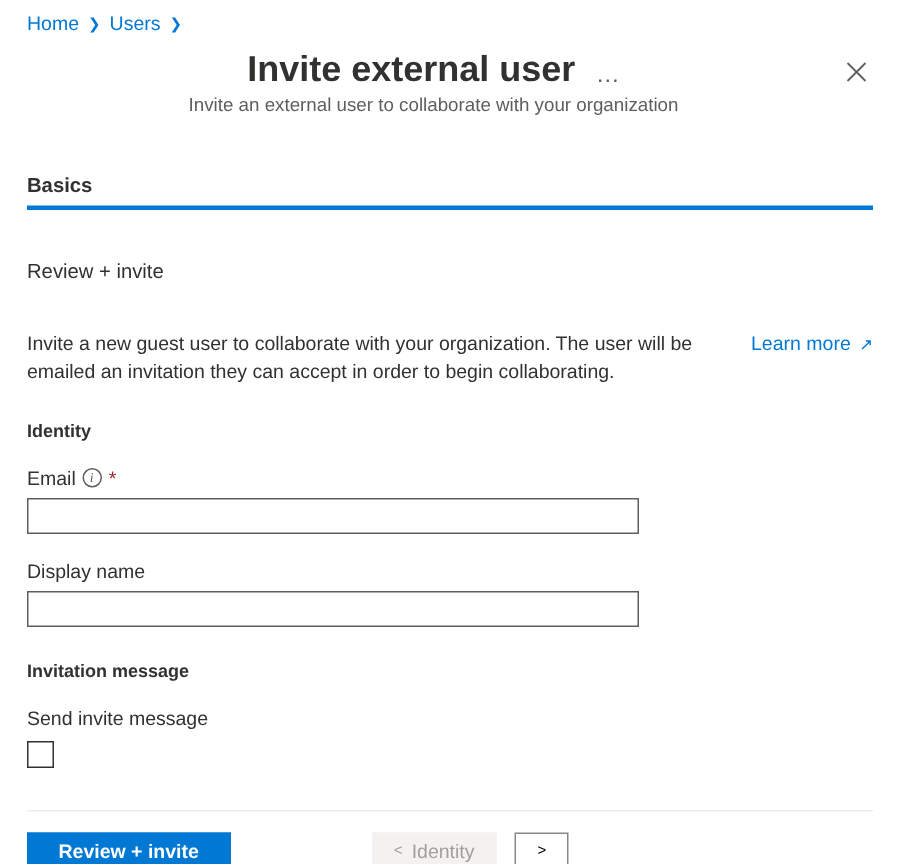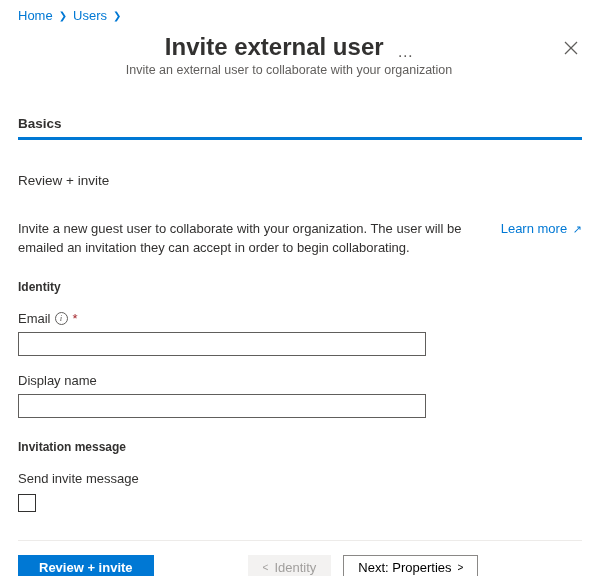--- a/index.html
+++ b/index.html
@@ -243,21 +243,20 @@
 <hr class="footer-sep">
 
 <div class="footer-row">
   <button class="btn primary">Review + invite</button>
   <div class="spacer"></div>
   <button class="btn disabled">
     <span class="chev-sm">&lt;</span>
     <span>Identity</span>
   </button>
   <button class="btn">
-    <span>Next: Properties</span>
     <span class="chev-sm">&gt;</span>
   </button>
 </div>
 
 <div class="feedback">
   <svg viewBox="0 0 16 16">
     <circle cx="5" cy="5" r="2.6" fill="none" stroke="#0078d4" stroke-width="1.1"></circle>
     <path d="M1 13 C1 10, 3 9, 5 9 C7 9, 9 10, 9 13" fill="none" stroke="#0078d4" stroke-width="1.1"></path>
     <path d="M9.5 4 L14.5 4 L14.5 8 L12.5 8 L11 10 L11 8 L9.5 8 Z" fill="none" stroke="#0078d4" stroke-width="1.1"></path>
   </svg>

